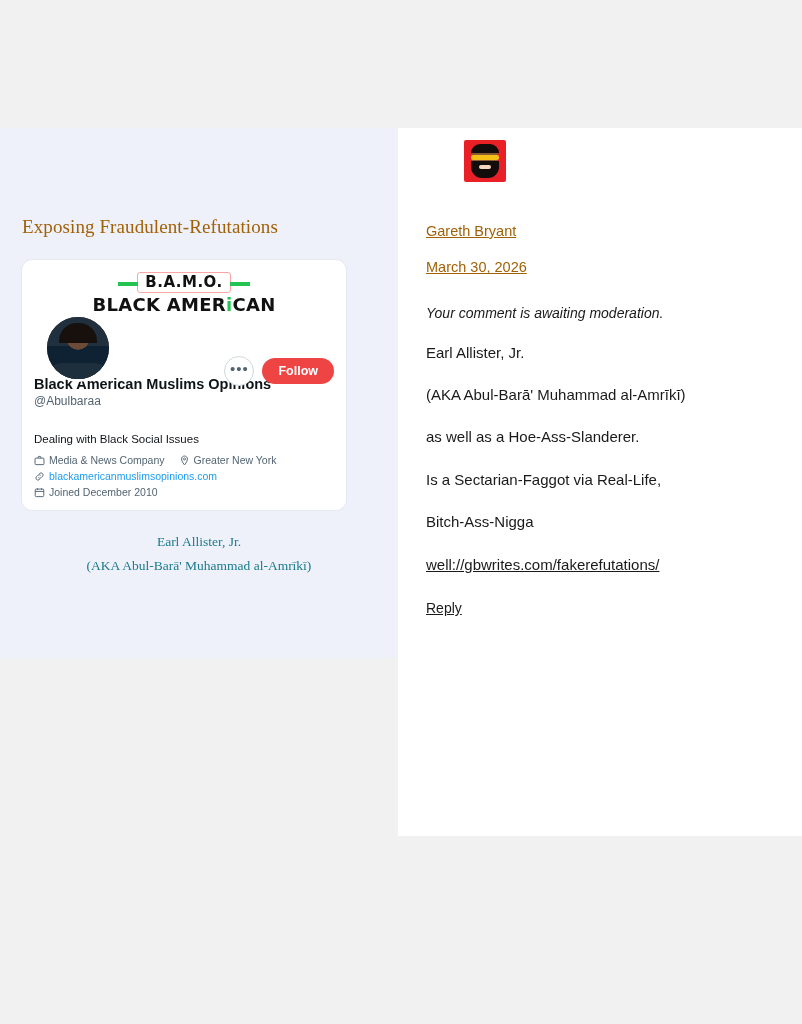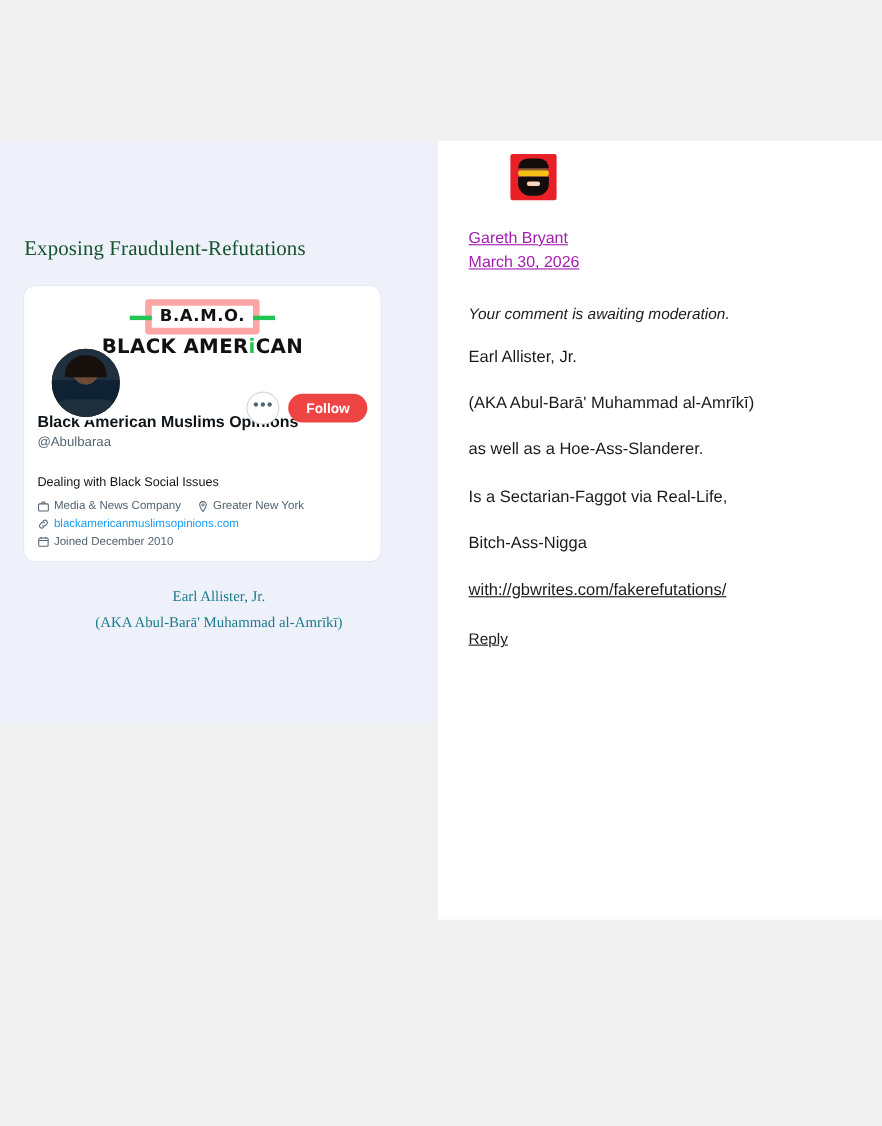--- a/index.html
+++ b/index.html
@@ -21,21 +21,21 @@
     left: 0;
     top: 128px;
     width: 398px;
     height: 530px;
     background: #eef0fa;
     box-sizing: border-box;
     padding: 0 22px;
   }
 
   .left-title {
-    color: #14532d;
+    color: #a16207;
     font-family: "Liberation Serif", serif;
     font-size: 19px;
     font-weight: 400;
     margin: 0;
     padding-top: 88px;
     letter-spacing: 0.1px;
   }
 
   
   .profile-card {
@@ -56,21 +56,21 @@
     text-align: center;
     overflow: hidden;
   }
   .bamo-logo {
     display: inline-block;
     margin-top: 2px;
     text-align: center;
   }
   .bamo-badge {
     display: inline-block;
-    border: 6px solid #fca5a5;
+    border: 1px solid #fca5a5;
     border-radius: 3px;
     padding: 0px 7px 1px 7px;
     background: #fff;
     position: relative;
   }
   .bamo-badge span {
     font-family: "DejaVu Sans", sans-serif;
     font-weight: bold;
     font-size: 15px;
     color: #111;
@@ -286,22 +286,23 @@
     background: #f5c116;
     border-radius: 2px;
   }
 
   .comment-meta {
     padding-top: 78px;
     line-height: 1.55;
   }
   .comment-meta a {
     display: block;
-    color: #a21caf;
+    color: #a16207;
     font-size: 14.5px;
+    margin-top: 14px;
   }
   .moderation-note {
     font-style: italic;
     font-size: 14px;
     color: #1a1a1a;
     margin-top: 26px;
   }
   .comment-line {
     font-size: 15px;
     color: #1a1a1a;
@@ -413,21 +414,21 @@
   </div>
 
   <div class="moderation-note">Your comment is awaiting moderation.</div>
 
   <div class="comment-line">Earl Allister, Jr.</div>
   <div class="comment-line">(AKA Abul-Barā' Muhammad al-Amrīkī)</div>
   <div class="comment-line">as well as a Hoe-Ass-Slanderer.</div>
   <div class="comment-line">Is a Sectarian-Faggot via Real-Life,</div>
   <div class="comment-line">Bitch-Ass-Nigga</div>
 
-  <a class="comment-link" href="#">with://gbwrites.com/fakerefutations/</a>
+  <a class="comment-link" href="#">well://gbwrites.com/fakerefutations/</a>
   <br>
   <a class="reply-link" href="#">Reply</a>
 </div>
 
 <div class="commenter-avatar">
   <div class="ca-face"></div>
   <div class="ca-hair"></div>
   <div class="ca-beard"></div>
   <div class="ca-mouth"></div>
   <div class="ca-glasses"></div>

